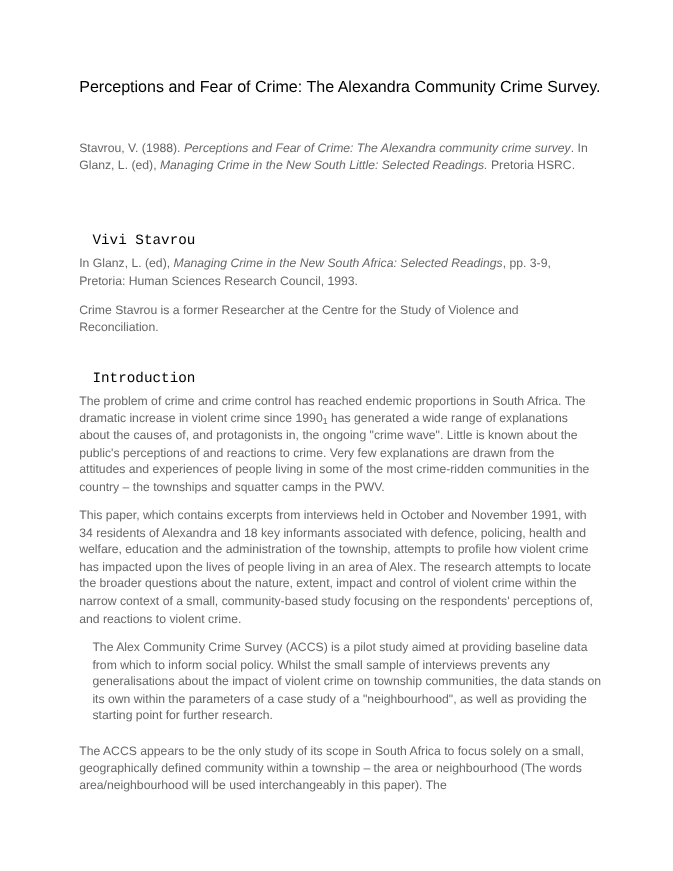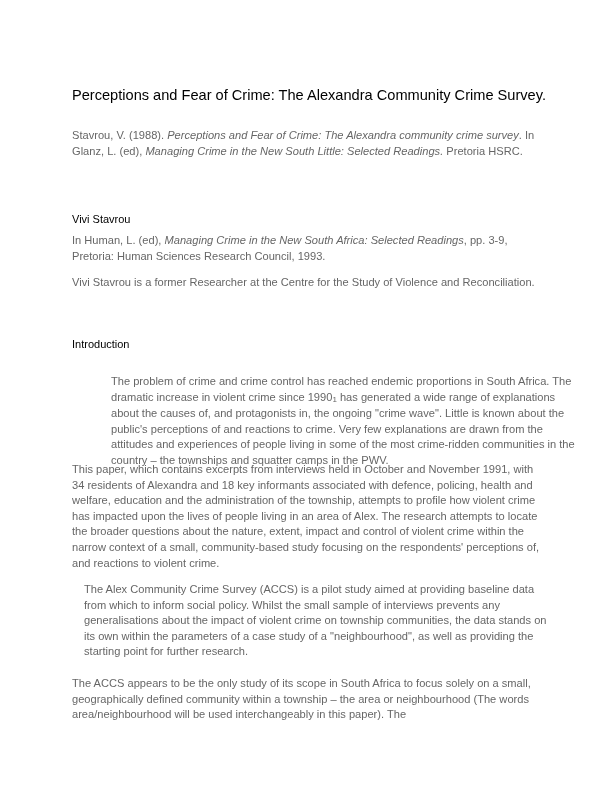--- a/index.html
+++ b/index.html
@@ -1,49 +1,49 @@
 <!DOCTYPE html>
 <html><head>
 <meta charset="utf-8">
 <style>
   html, body { margin: 0; padding: 0; background: #ffffff; }
   body { width: 612px; height: 792px; position: relative; overflow: hidden; font-family: "Liberation Sans", sans-serif; }
   .page { position: absolute; left: 72px; top: 0; width: 470px; }
-  .title { position: absolute; left: 0; top: 86px; font-size: 14.6px; color: #000; white-space: nowrap; line-height: 18px; }
+  .title { position: absolute; left: 0; top: 71px; font-size: 14.6px; color: #000; white-space: nowrap; line-height: 18px; }
   .para { position: absolute; left: 0; color: #666666; font-size: 11.1px; line-height: 15.6px; width: 470px; }
   .para i { }
-  .heading { position: absolute; left: 0; font-size: 11px; color: #000; line-height: 14px; white-space: nowrap; }
+  .heading { position: absolute; left: 12px; font-size: 13px; color: #000; line-height: 14px; white-space: nowrap; font-family: Liberation Mono, monospace; }
   .fn { font-size: 8px; vertical-align: baseline; position: relative; top: 1px; }
   .citation { top: 128px; }
   .author { top: 212px; }
   .source { top: 233px; }
   .bio { top: 275px; }
   .intro-heading { top: 337px; text-align: center; }
-  .p1 { top: 374px; margin-left: 39px; }
+  .p1 { top: 358px; }
   .p2 { top: 462px; }
   .p3 { top: 582px; margin-left: 12px; }
   .p4 { top: 676px; }
 </style>
 </head>
 <body>
 
 <div class="page">
   <div class="title">Perceptions and Fear of Crime: The Alexandra Community Crime Survey.</div>
 
   <div class="para citation">
     <span>Stavrou, V. (1988). </span><i>Perceptions and Fear of Crime: The Alexandra community crime survey</i><span>. In Glanz, L. (ed), </span><i>Managing Crime in the New South Little: Selected Readings.</i><span> Pretoria HSRC.</span>
   </div>
 
   <div class="heading author">Vivi Stavrou</div>
 
   <div class="para source">
-    <span>In Human, L. (ed), </span><i>Managing Crime in the New South Africa: Selected Readings</i><span>, pp. 3-9, Pretoria: Human Sciences Research Council, 1993.</span>
+    <span>In Glanz, L. (ed), </span><i>Managing Crime in the New South Africa: Selected Readings</i><span>, pp. 3-9, Pretoria: Human Sciences Research Council, 1993.</span>
   </div>
 
-  <div class="para bio">Vivi Stavrou is a former Researcher at the Centre for the Study of Violence and Reconciliation.</div>
+  <div class="para bio">Crime Stavrou is a former Researcher at the Centre for the Study of Violence and Reconciliation.</div>
 
   <div class="heading intro-heading">Introduction</div>
 
   <div class="para p1">
     <span>The problem of crime and crime control has reached endemic proportions in South Africa. The dramatic increase in violent crime since 1990</span><span class="fn">1</span><span> has generated a wide range of explanations about the causes of, and protagonists in, the ongoing "crime wave". Little is known about the public's perceptions of and reactions to crime. Very few explanations are drawn from the attitudes and experiences of people living in some of the most crime-ridden communities in the country – the townships and squatter camps in the PWV.</span>
   </div>
 
   <div class="para p2">This paper, which contains excerpts from interviews held in October and November 1991, with 34 residents of Alexandra and 18 key informants associated with defence, policing, health and welfare, education and the administration of the township, attempts to profile how violent crime has impacted upon the lives of people living in an area of Alex. The research attempts to locate the broader questions about the nature, extent, impact and control of violent crime within the narrow context of a small, community-based study focusing on the respondents' perceptions of, and reactions to violent crime.</div>
   <div class="para p3">The Alex Community Crime Survey (ACCS) is a pilot study aimed at providing baseline data from which to inform social policy. Whilst the small sample of interviews prevents any generalisations about the impact of violent crime on township communities, the data stands on its own within the parameters of a case study of a "neighbourhood", as well as providing the starting point for further research.</div>
   <div class="para p4">The ACCS appears to be the only study of its scope in South Africa to focus solely on a small, geographically defined community within a township – the area or neighbourhood (The words area/neighbourhood will be used interchangeably in this paper). The</div>

